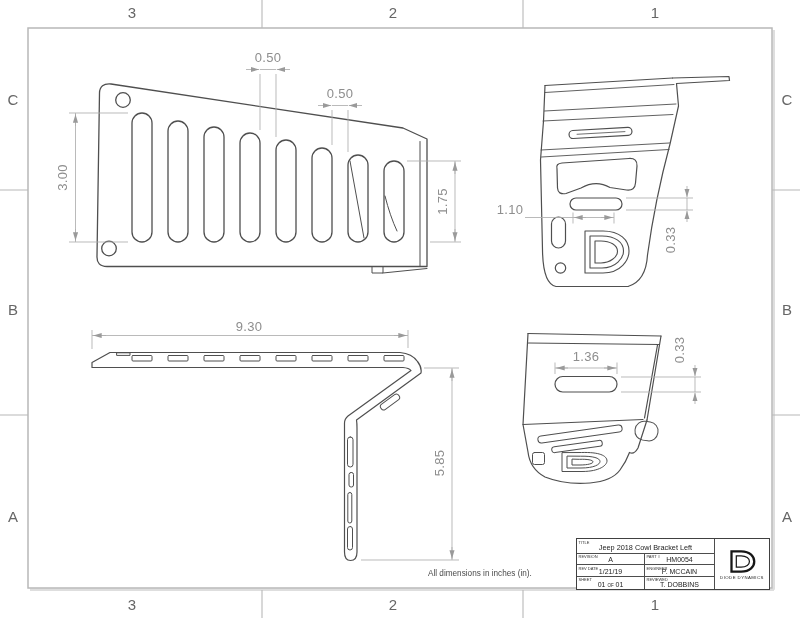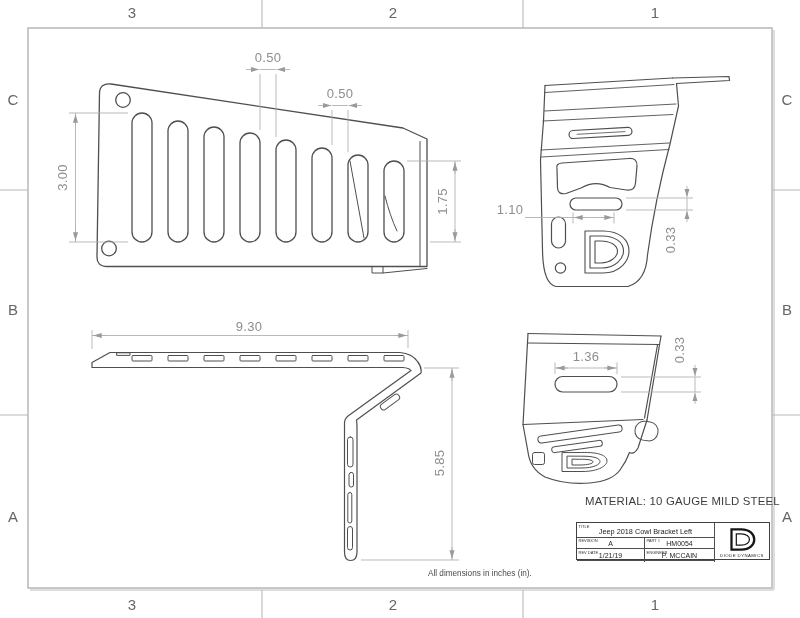--- a/index.html
+++ b/index.html
@@ -7,21 +7,21 @@
          font-family:"Liberation Sans",sans-serif;}
   svg text{font-family:"Liberation Sans",sans-serif;}
   .dimtxt{fill:#8e8e8e;font-size:13px;letter-spacing:0.3px;}
   .zonetxt{fill:#666;font-size:15px;font-weight:300;}
   
   .material{position:absolute;left:585px;top:494px;color:#3d3d3d;font-size:11.4px;
             line-height:15px;letter-spacing:0.2px;white-space:nowrap;}
   .note{position:absolute;left:428px;top:569px;width:150px;text-align:left;
         color:#4a4a4a;font-size:8.2px;}
   
-  .tb{position:absolute;left:576px;top:522px;width:194px;height:38px;box-sizing:border-box;
+  .tb{position:absolute;left:576px;top:538px;width:194px;height:52px;box-sizing:border-box;
       border:1.4px solid #404040;background:#fff;display:grid;
       grid-template-columns:67px 70px 1fr;grid-template-rows:13.5px 11.5px 11.5px 1fr;color:#1d1d1d;text-align:center;}
   .cell{position:relative;display:flex;align-items:flex-end;justify-content:center;
         border-left:0.8px solid #4d4d4d;border-top:0.8px solid #4d4d4d;box-sizing:border-box;
         padding-bottom:1px;overflow:hidden;}
   .cell.first-col{border-left:none;}
   .cell.first-row{border-top:none;}
   .cell .lbl{position:absolute;top:0.5px;left:1.5px;font-size:4px;color:#333;letter-spacing:0;}
   .cell .val{font-size:7px;white-space:nowrap;}
   .cell.title-cell{grid-column:1/3;}
@@ -205,21 +205,20 @@
     <text class="dimtxt" transform="rotate(-90 675 240)" x="675" y="240">0.33</text>
     <text class="dimtxt" x="249" y="330.5">9.30</text>
     <text class="dimtxt" transform="rotate(-90 444 463)" x="444" y="463">5.85</text>
     <text class="dimtxt" x="586" y="361">1.36</text>
     <text class="dimtxt" transform="rotate(-90 684 350)" x="684" y="350">0.33</text>
   </g>
 </svg>
 
 
 <div class="material">
-  <div>MATERIAL: 10 GAUGE MILD STEEL</div>
 </div>
 
 
 <div class="note">All dimensions in inches (in).</div>
 
 
 <div class="tb">
   <div class="cell title-cell first-col first-row">
     <span class="lbl">TITLE</span>
     <span class="val">Jeep 2018 Cowl Bracket Left</span>

